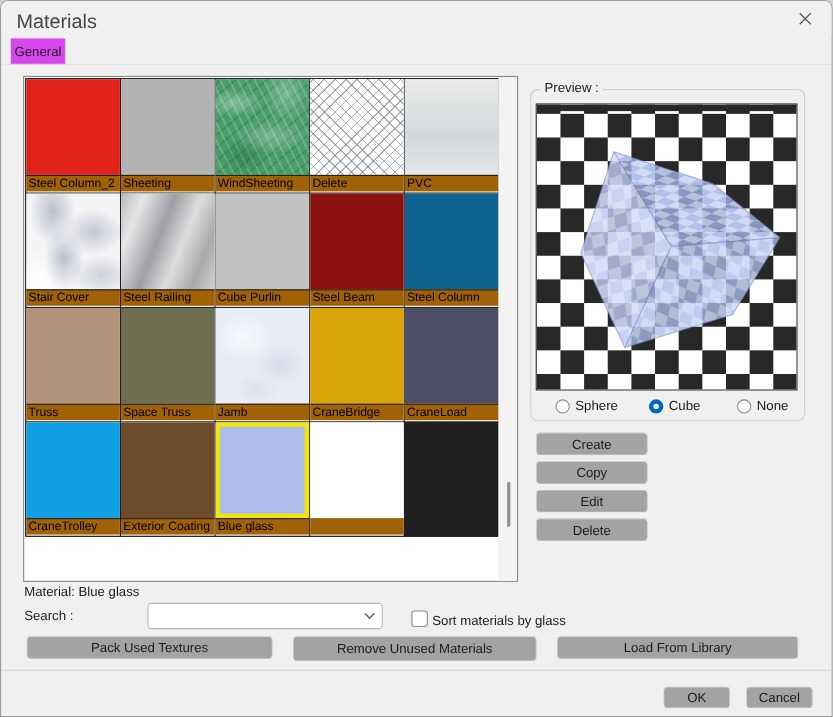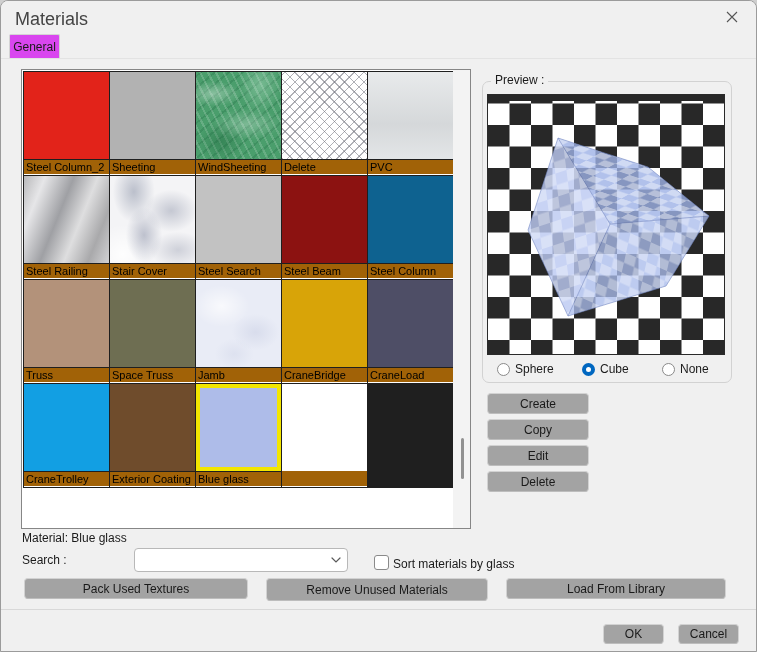--- a/index.html
+++ b/index.html
@@ -62,21 +62,21 @@
     background-image:
       repeating-linear-gradient(90deg,#7c5835 0 3px,#5d3e22 3px 5px,#8a6540 5px 8px,#6a492a 8px 12px,#7f5b37 12px 15px,#553а20 15px 17px),
       linear-gradient(180deg,rgba(0,0,0,.18),rgba(0,0,0,0) 30%,rgba(0,0,0,.12) 75%,rgba(0,0,0,.22));}
   
   .groupbox{position:absolute;left:481px;top:80px;width:250px;height:302px;
     border:1px solid #d2d2d2;border-radius:7px;}
   .group-label{position:absolute;left:8px;top:-9px;background:#f0f0f0;padding:0 4px;
     font-size:12px;color:#1a1a1a;}
   .preview-img{position:absolute;left:4px;top:12px;width:238px;height:261px;
     border:1px solid #2a2a2a;background:#fff;}
-  .radio-row{position:absolute;left:12px;top:280px;width:240px;display:flex;}
+  .radio-row{position:absolute;left:20px;top:280px;width:240px;display:flex;}
   .radio{display:flex;align-items:center;font-size:12px;color:#1a1a1a;gap:5px;cursor:pointer;}
   .radio.r1{margin-left:2px;width:85px;}
   .radio.r2{width:80px;}
   .rb{width:13px;height:13px;border-radius:50%;border:1px solid #8a8a8a;background:#fff;display:inline-block;}
   .rb.on{border:4px solid #0067c0;width:13px;height:13px;}
   
   .btn{position:absolute;background:#a3a3a3;border:1px solid #d2d2d2;border-bottom-color:#bdbdbd;
     border-radius:4px;font-size:12px;color:#1a1a1a;display:flex;align-items:center;
     justify-content:center;cursor:pointer;}
   .btn-side{left:486px;width:102px;height:21px;}
@@ -126,30 +126,30 @@
         </div>
         <div class="cell">
           <div class="swatch tex-mesh"></div>
           <div class="mat-label">Delete</div>
         </div>
         <div class="cell">
           <div class="swatch tex-pvc"></div>
           <div class="mat-label">PVC</div>
         </div>
         <div class="cell">
+          <div class="swatch tex-marble"></div>
+          <div class="mat-label">Stair Cover</div>
+        </div>
+        <div class="cell">
           <div class="swatch tex-brushed"></div>
           <div class="mat-label">Steel Railing</div>
         </div>
         <div class="cell">
-          <div class="swatch tex-marble"></div>
-          <div class="mat-label">Stair Cover</div>
-        </div>
-        <div class="cell">
           <div class="swatch tex-solid" style="background-color: rgb(194, 194, 194);"></div>
-          <div class="mat-label">Steel Search</div>
+          <div class="mat-label">Cube Purlin</div>
         </div>
         <div class="cell">
           <div class="swatch tex-solid" style="background-color: rgb(140, 18, 17);"></div>
           <div class="mat-label">Steel Beam</div>
         </div>
         <div class="cell">
           <div class="swatch tex-solid" style="background-color: rgb(14, 98, 144);"></div>
           <div class="mat-label">Steel Column</div>
         </div>
         <div class="cell">

